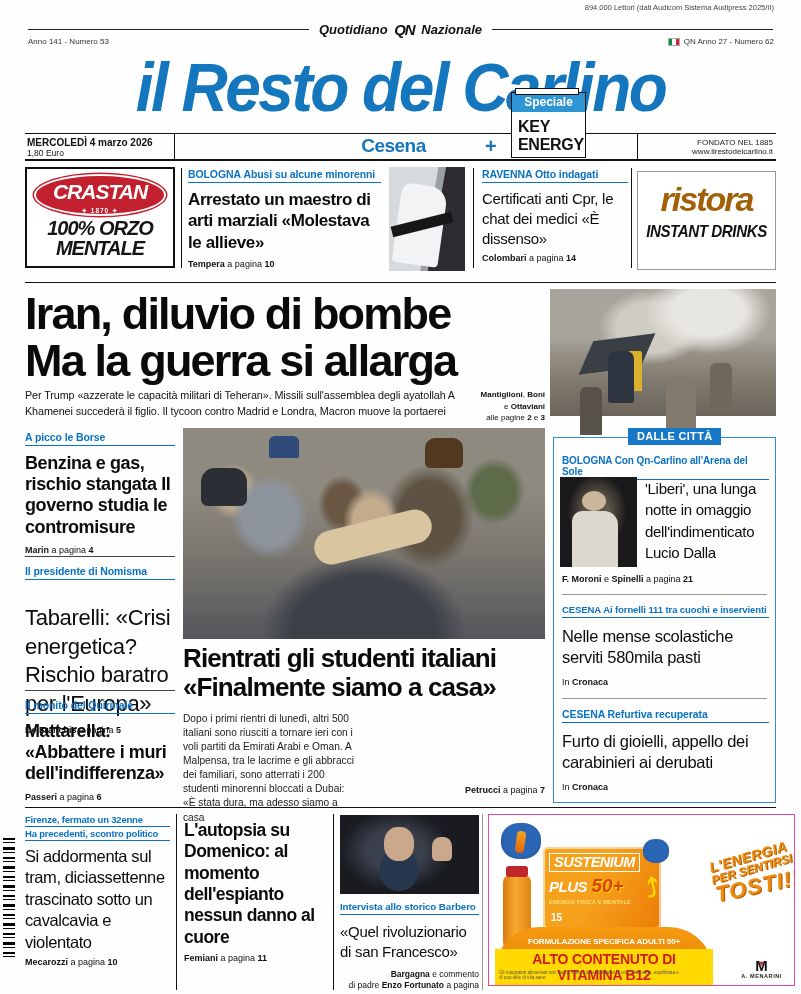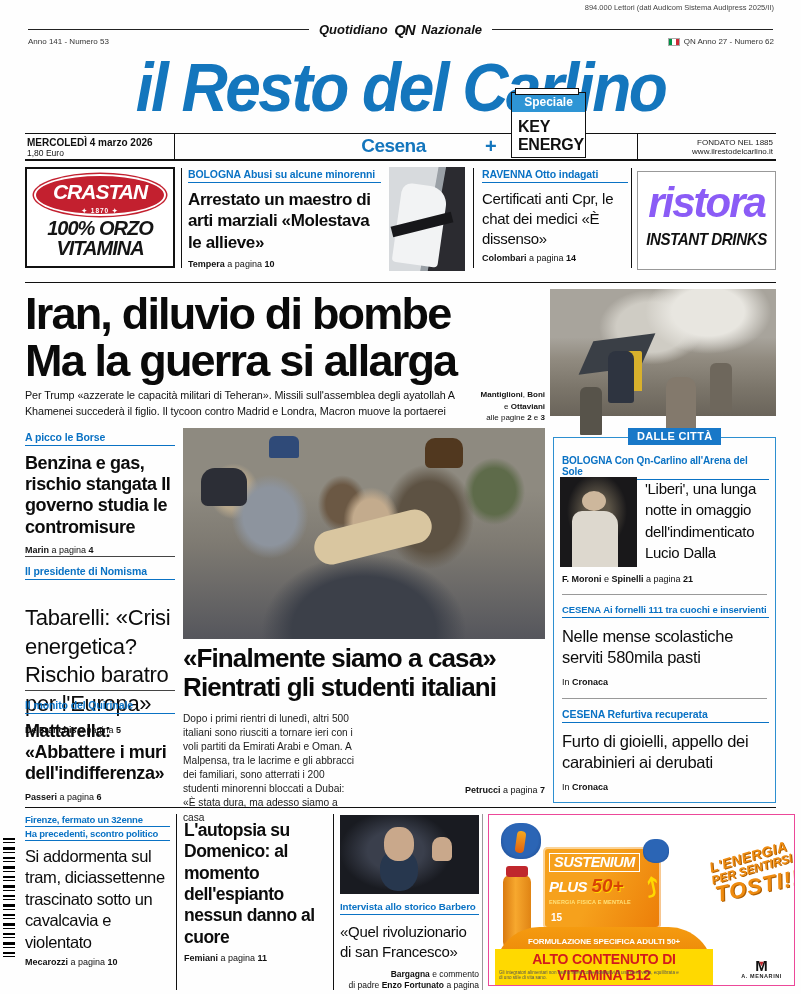--- a/index.html
+++ b/index.html
@@ -62,21 +62,21 @@
   
   .crastan { top:167px; left:25px; width:150px; height:101px; border:2px solid #111; background:#fff; text-align:center; }
   .crastan-oval { margin:5px auto 2px; width:132px; height:42px; background:#c3202f; border-radius:50%;
      color:#fff; font-weight:900; font-style:italic; font-size:21px; letter-spacing:-1px; line-height:36px;
      box-shadow:inset 0 0 0 2px #fff, 0 0 0 1.5px #c3202f; }
   .crastan-year { display:block; font-size:6.5px; line-height:2px; font-style:normal; letter-spacing:1px; }
   .crastan-claim { font-style:italic; font-weight:900; font-size:20px; line-height:1.02; letter-spacing:-1px; color:#151515; }
 
   
   .ristora { top:171px; left:637px; width:139px; height:99px; border:1px solid #999; background:#fff; text-align:center; padding-top:10px; }
-  .ristora-brand { color:#8b5cf6; font-weight:900; font-style:italic; font-size:42px; letter-spacing:-2px; line-height:1; }
+  .ristora-brand { color:#a16207; font-weight:900; font-style:italic; font-size:34px; letter-spacing:-2px; line-height:1; }
   .ristora-sub { color:#111; font-weight:800; font-size:16.5px; letter-spacing:-0.5px; transform:scaleX(0.92); margin-top:6px; font-style:italic; }
 
   
   .photo { background:#888; }
   .photo-martial { top:167px; left:389px; width:76px; height:104px;
     background:linear-gradient(100deg,#d7dadd 0 52%,#9aa0a6 53% 60%,#2b2b30 61%);
   }
   .photo-martial::before { content:""; position:absolute; left:8px; top:18px; width:46px; height:80px; background:#f2f3f4; border-radius:10px 18px 4px 4px; transform:rotate(8deg); }
   .photo-martial::after { content:""; position:absolute; left:2px; top:52px; width:62px; height:11px; background:#17171a; transform:rotate(-14deg); }
   .photo-rubble { top:289px; left:550px; width:226px; height:127px;
@@ -203,21 +203,21 @@
       <div>www.ilrestodelcarlino.it</div>
     </div>
   </div>
 
   <div class="abs crastan">
     <div class="crastan-oval">
       <span>CRASTAN</span>
       <span class="crastan-year">✦ 1870 ✦</span>
     </div>
     <div class="crastan-claim">100% ORZO</div>
-    <div class="crastan-claim">VITAMINA</div>
+    <div class="crastan-claim">MENTALE</div>
   </div>
 
   <div class="vrule" style="left:181px; top:168px; height:100px"></div>
 
   <div class="abs" style="top:168px; left:188px; width:193px">
     <div class="kicker"><span class="b">BOLOGNA </span><span>Abusi su alcune minorenni</span></div>
     <div class="hl hl-bold" style="font-size:17px; line-height:1.25; margin-top:6px">Arrestato un maestro di arti marziali «Molestava le allieve»</div>
     <div class="byline" style="margin-top:6px"><span class="b">Tempera</span><span> a pagina </span><span class="b">10</span></div>
   </div>
 
@@ -265,22 +265,22 @@
   </div>
   <div class="grayrule" style="left:25px; width:150px; top:690px; background:#444"></div>
   <div class="abs lc" style="top:699px">
     <div class="kicker"><span>Il monito del Quirinale</span></div>
     <div class="hl hl-bold lc-h" style="margin-top:7px">Mattarella: «Abbattere i muri dell'indifferenza»</div>
     <div class="byline" style="margin-top:7px"><span class="b">Passeri</span><span> a pagina </span><span class="b">6</span></div>
   </div>
 
   <div class="abs photo photo-crowd"></div>
   <div class="abs center-hl">
+    <div>Rientrati gli studenti italiani</div>
     <div>«Finalmente siamo a casa»</div>
-    <div>Rientrati gli studenti italiani</div>
   </div>
   <div class="abs body-col" style="left:183px">Dopo i primi rientri di lunedì, altri 500 italiani sono riusciti a tornare ieri con i voli partiti da Emirati Arabi e Oman. A Malpensa, tra le lacrime e gli abbracci dei familiari, sono atterrati i 200 studenti minorenni bloccati a Dubai: «È stata dura, ma adesso siamo a casa</div>
   <div class="abs center-byline"><span class="b">Petrucci</span><span> a pagina </span><span class="b">7</span></div>
 
   <div class="abs dalle-box"></div>
   <div class="abs dalle-badge">DALLE CITTÀ</div>
 
   <div class="abs dc" style="top:455px">
     <div class="kicker" style="font-size:10px"><span class="b">BOLOGNA </span><span>Con Qn-Carlino all'Arena del Sole</span></div>
   </div>

